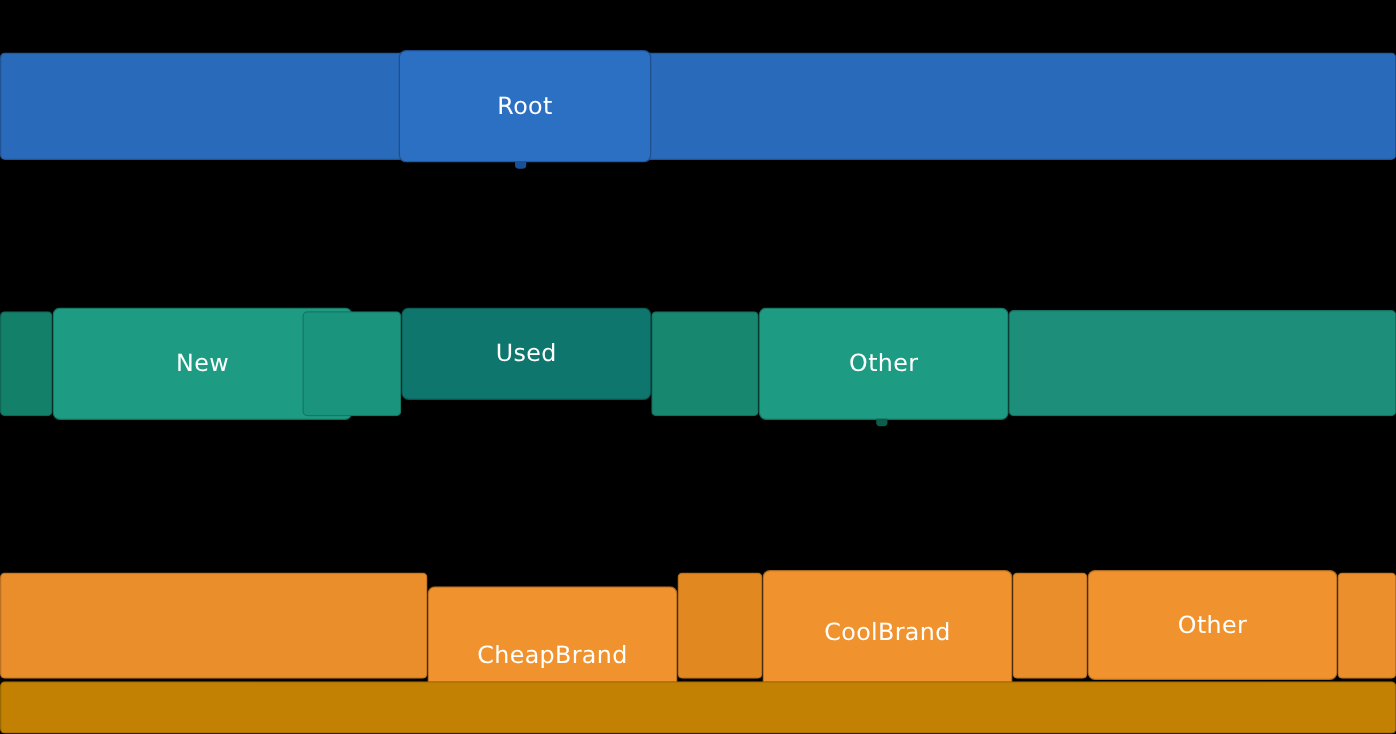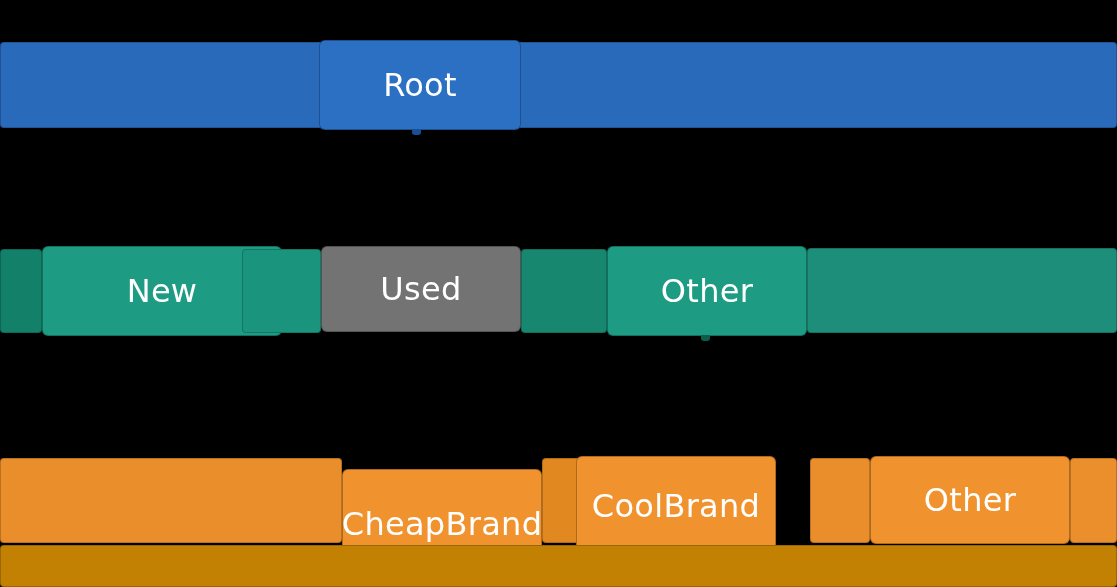--- a/index.html
+++ b/index.html
@@ -20,21 +20,21 @@
   }
   .node{
     border:1px solid rgba(0,0,0,0.28);
     border-radius:6px;
     display:flex;
     align-items:center;
     justify-content:center;
   }
   .node span{
     color:#ffffff;
-    font-size:32px;
+    font-size:19px;
     letter-spacing:0.3px;
     white-space:nowrap;
   }
   .notch{
     position:absolute;
     border-radius:0 0 3px 3px;
   }
 </style>
 </head>
 <body>
@@ -44,35 +44,35 @@
       <div class="seg filler" style="left: 0px; top: 42px; width: 1117px; height: 86px; background: rgb(42, 106, 186);"></div>
       <div class="seg node" style="left: 319px; top: 40px; width: 202px; height: 90px; background: rgb(44, 112, 196);">
         <span>Root</span>
       </div>
       <div class="notch" style="left: 412px; top: 129px; width: 9px; height: 6px; background: rgb(26, 79, 150);"></div>
       <div class="seg filler" style="left: 0px; top: 249px; width: 42px; height: 84px; background: rgb(19, 128, 106);"></div>
       <div class="seg node" style="left: 42px; top: 246px; width: 240px; height: 90px; background: rgb(29, 155, 131);">
         <span>New</span>
       </div>
       <div class="seg filler" style="left: 242px; top: 249px; width: 79px; height: 84px; background: rgb(26, 148, 124);"></div>
-      <div class="seg node" style="left: 321px; top: 246px; width: 200px; height: 86px; background: #737373;">
+      <div class="seg node" style="left: 321px; top: 246px; width: 200px; height: 74px; background: #0f766e;">
         <span>Used</span>
       </div>
       <div class="seg filler" style="left: 521px; top: 249px; width: 86px; height: 84px; background: rgb(23, 135, 111);"></div>
       <div class="seg node" style="left: 607px; top: 246px; width: 200px; height: 90px; background: rgb(29, 155, 131);">
         <span>Other</span>
       </div>
       <div class="seg filler" style="left: 807px; top: 248px; width: 310px; height: 85px; background: rgb(28, 142, 121);"></div>
       <div class="notch" style="left: 701px; top: 335px; width: 9px; height: 6px; background: rgb(14, 93, 76);"></div>
       <div class="seg filler" style="left: 0px; top: 458px; width: 342px; height: 85px; background: rgb(233, 142, 43);"></div>
       <div class="seg node" style="left: 342px; top: 456px; width: 200px; height: 110px; background: rgb(240, 147, 46); margin-top: 13px;">
         <span>CheapBrand</span>
       </div>
       <div class="seg filler" style="left: 542px; top: 458px; width: 68px; height: 85px; background: rgb(225, 136, 32);"></div>
-      <div class="seg node" style="left: 576px; top: 456px; width: 200px; height: 100px; background: rgb(240, 147, 46);">
+      <div class="seg node" style="left: 610px; top: 456px; width: 200px; height: 100px; background: rgb(240, 147, 46);">
         <span>CoolBrand</span>
       </div>
       <div class="seg filler" style="left: 810px; top: 458px; width: 60px; height: 85px; background: rgb(233, 142, 43);"></div>
       <div class="seg node" style="left: 870px; top: 456px; width: 200px; height: 88px; background: rgb(240, 147, 46);">
         <span>Other</span>
       </div>
       <div class="seg filler" style="left: 1070px; top: 458px; width: 47px; height: 85px; background: rgb(234, 143, 44);"></div>
       <div class="seg filler" style="left: 0px; top: 545px; width: 1117px; height: 42px; background: rgb(194, 129, 2);"></div>
     </div>
 </div>

